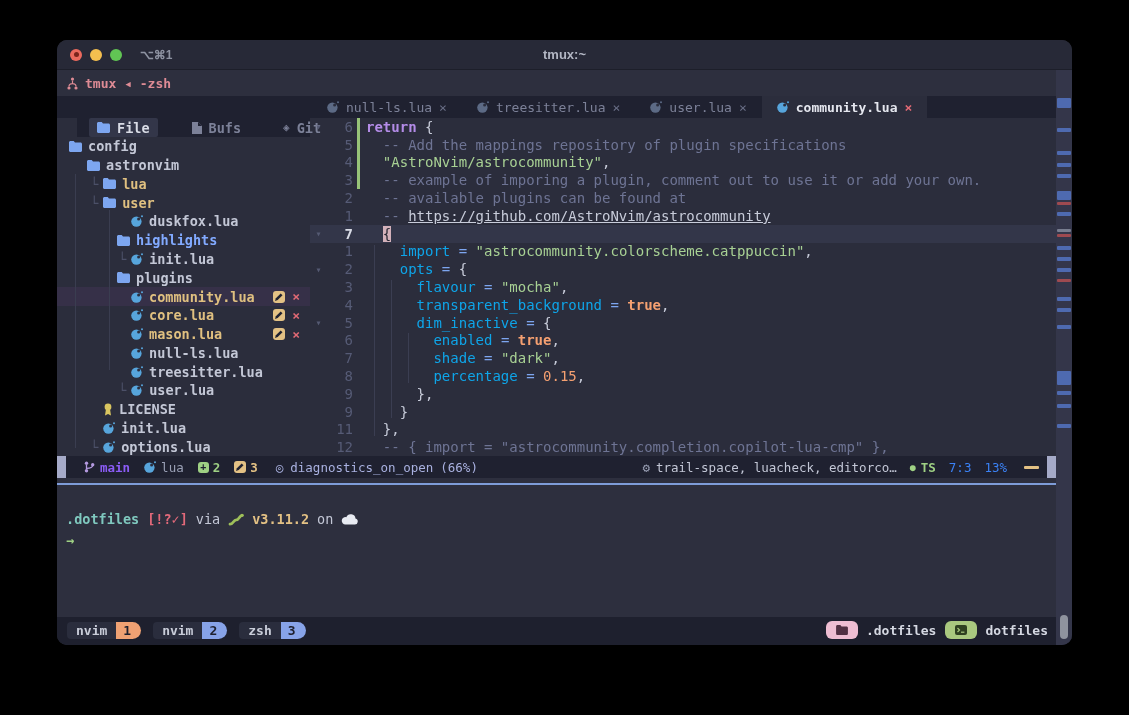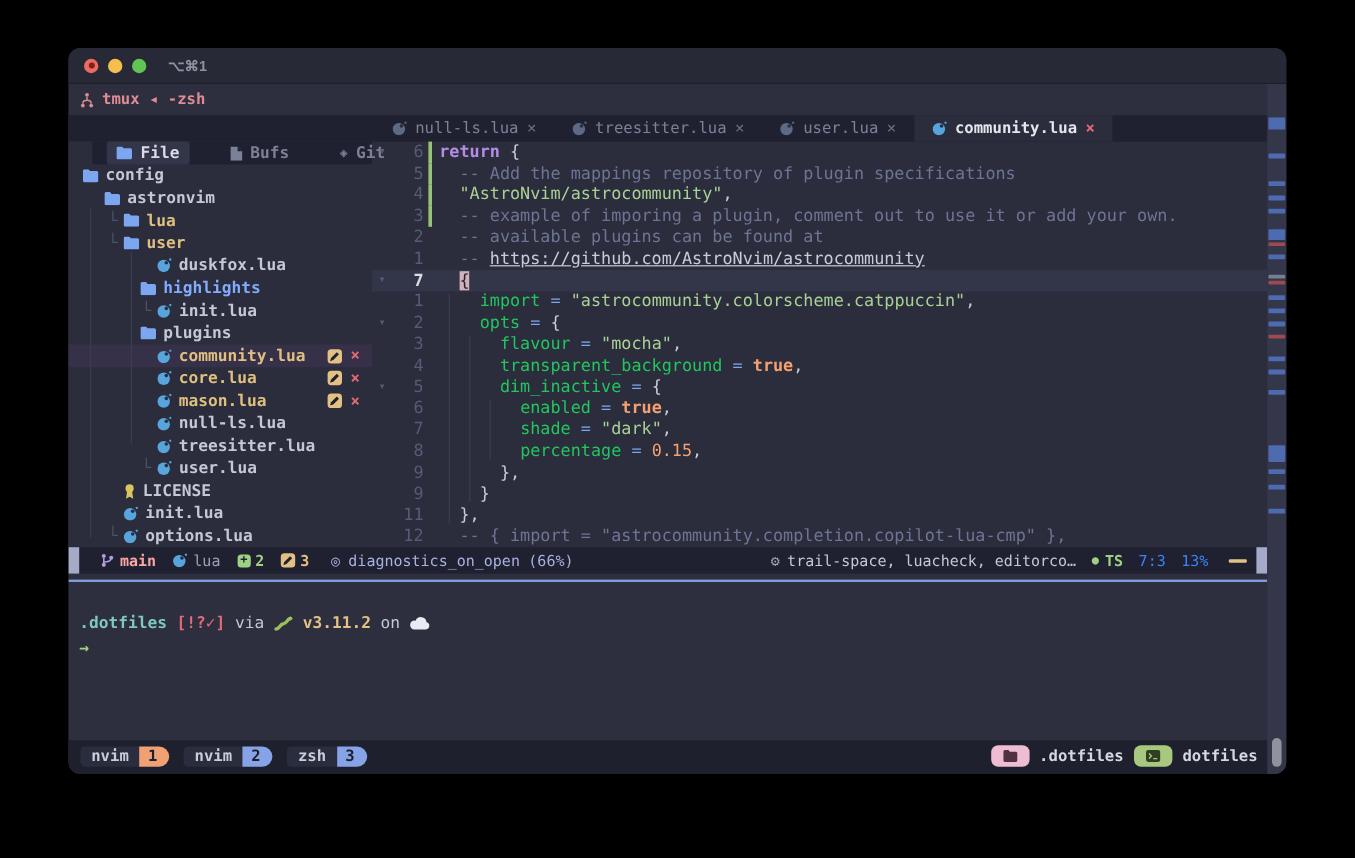--- a/index.html
+++ b/index.html
@@ -46,31 +46,31 @@
   .guides{position:absolute;width:1px;background:#3a3d50;}
   
   .editor{position:absolute;top:22px;left:253px;right:16px;bottom:22px;display:flex;flex-direction:column;font-size:14px;}
   .crow{flex:1;display:flex;align-items:center;white-space:pre;position:relative;}
   .crow.cur{background:#333649;}
   .fold{width:17px;text-align:center;color:#555a73;font-size:10px;}
   .lnum{width:26px;text-align:right;color:#565b76;}
   .lsign{width:11px;align-self:stretch;position:relative;}
   .lsign .gbar{position:absolute;left:4px;top:0;bottom:0;width:3px;background:#97c378;}
   .ctext{padding-left:2px;}
-  .tk-kw{color:#b48ce8;font-weight:bold;} .tk-st{color:#a8d194;} .tk-id{color:#22c55e;text-align:center;}
+  .tk-kw{color:#b48ce8;font-weight:bold;} .tk-st{color:#a8d194;} .tk-id{color:#0ea5e9;text-align:center;}
   .tk-op{color:#7da6f0;} .tk-bo{color:#f5a071;font-weight:bold;} .tk-nu{color:#f5a071;}
   .tk-pu{color:#c8ccda;} .tk-co{color:#6e7494;} .tk-lk{color:#c8ccda;text-decoration:underline;}
   .tk-cursor{background:#d3b1ba;color:#23242f;}
   .crow.cur .lnum{color:#d9dce6;font-weight:bold;}
   .iguide{position:absolute;width:1px;background:#3b3e52;}
   
   .statusline{position:absolute;left:0;right:16px;bottom:0;height:22px;background:#1f2130;
               display:flex;align-items:center;font-size:12.5px;color:#c3c7d6;gap:8px;}
   .mode-block{width:9px;height:22px;background:#a5aac8;}
-  .sl-branch{color:#fca5a5;font-weight:bold;display:flex;align-items:center;gap:5px;margin-left:8px;}
+  .sl-branch{color:#8b5cf6;font-weight:bold;display:flex;align-items:center;gap:5px;margin-left:8px;}
   .sl-ft{color:#9aa0b5;display:flex;align-items:center;gap:5px;margin-left:6px;}
   .sl-git{display:flex;align-items:center;gap:4px;margin-left:6px;}
   .sl-add{color:#9fd184;font-weight:bold;} .sl-chg{color:#e3c184;font-weight:bold;}
   .chip-add{width:11px;height:11px;border-radius:3px;background:#9fd184;color:#1f2130;font-size:10px;font-weight:bold;
             display:flex;align-items:center;justify-content:center;line-height:1;}
   .sl-lsp{color:#a9b1e0;margin-left:10px;display:flex;gap:7px;align-items:center;}
   .sl-right{margin-left:auto;display:flex;align-items:center;gap:13px;}
   .sl-sources{color:#c3c7d6;display:flex;align-items:center;gap:6px;}
   .sl-ts{color:#9fd184;font-weight:bold;display:flex;align-items:center;gap:5px;}
   .sl-dim{color:#3b82f6;}
@@ -100,20 +100,21 @@
 
 <div class="window mono">
 
   <div class="titlebar">
     <div class="lights">
       <div class="light red"></div>
       <div class="light yellow"></div>
       <div class="light green"></div>
     </div>
     <span class="tb-shortcut">⌥⌘1</span>
+    <span class="tb-title">tmux:~</span>
   </div>
 
   <div class="tmux-top">
     <span class="icon" id="session-icon">
         <svg width="11" height="13" viewBox="0 0 11 13">
           <circle cx="5.5" cy="2" r="1.6" fill="#de8b95"></circle>
           <circle cx="2" cy="11" r="1.6" fill="#de8b95"></circle>
           <circle cx="9" cy="11" r="1.6" fill="#de8b95"></circle>
           <path stroke="#de8b95" stroke-width="1.2" fill="none" d="M5.5 3.6v3M5.5 6.6c-2.4 0-3.5 1.1-3.5 2.9M5.5 6.6c2.4 0 3.5 1.1 3.5 2.9"></path>
         </svg>

